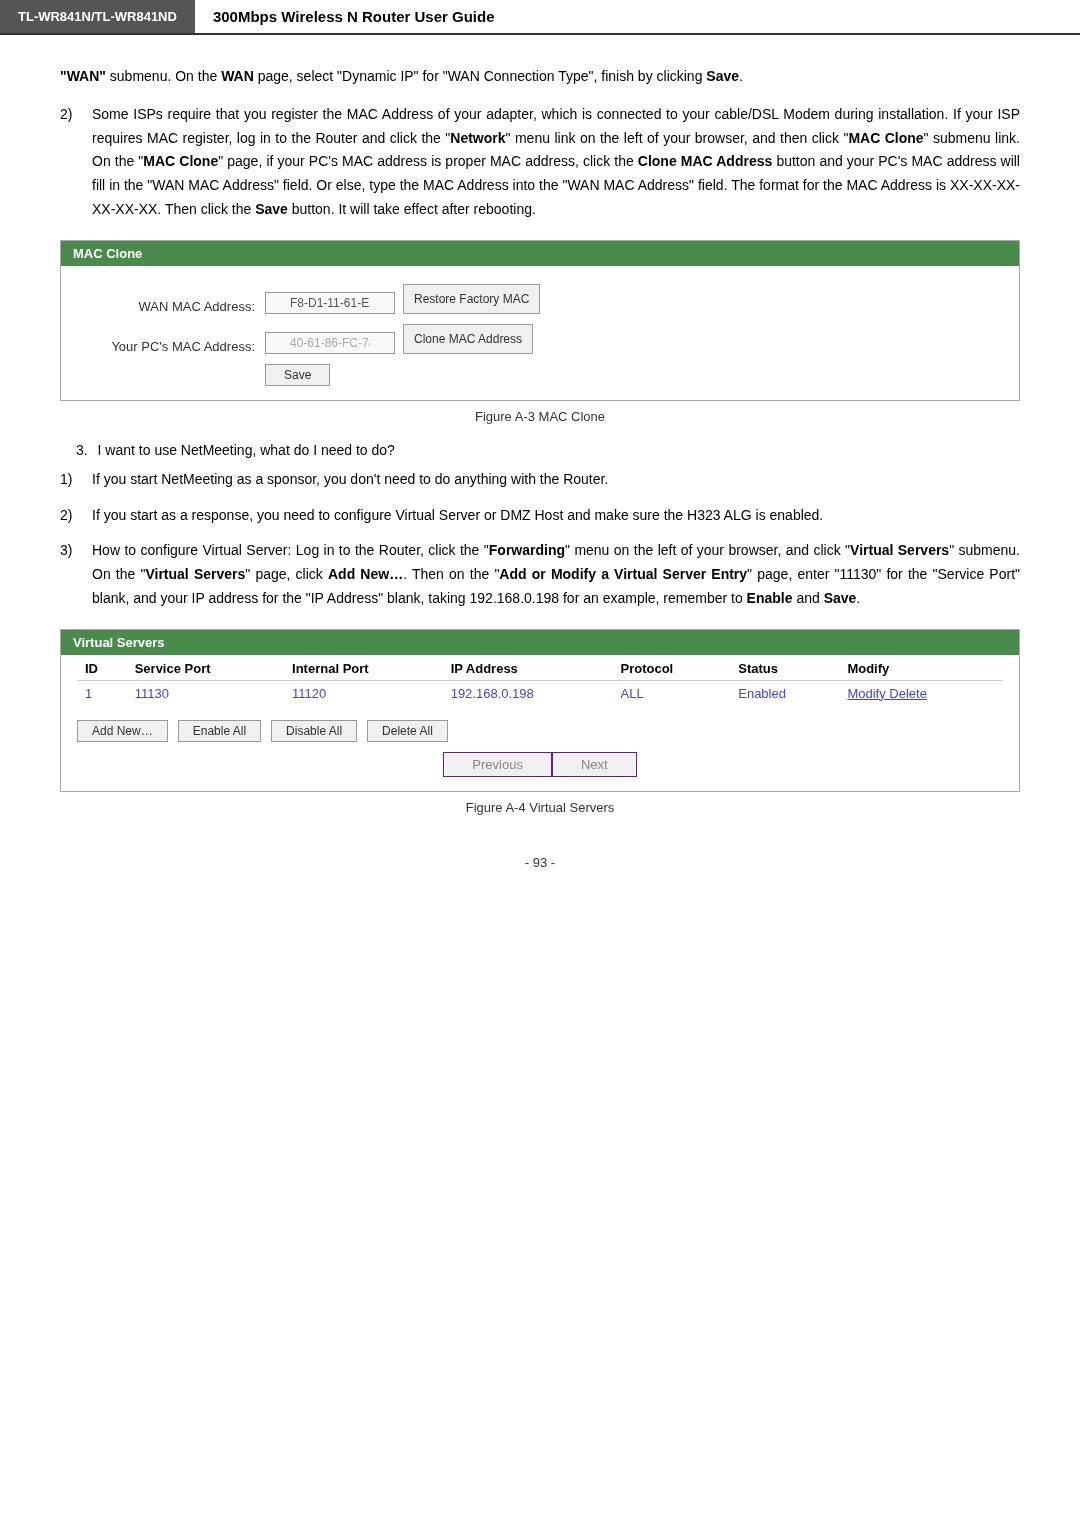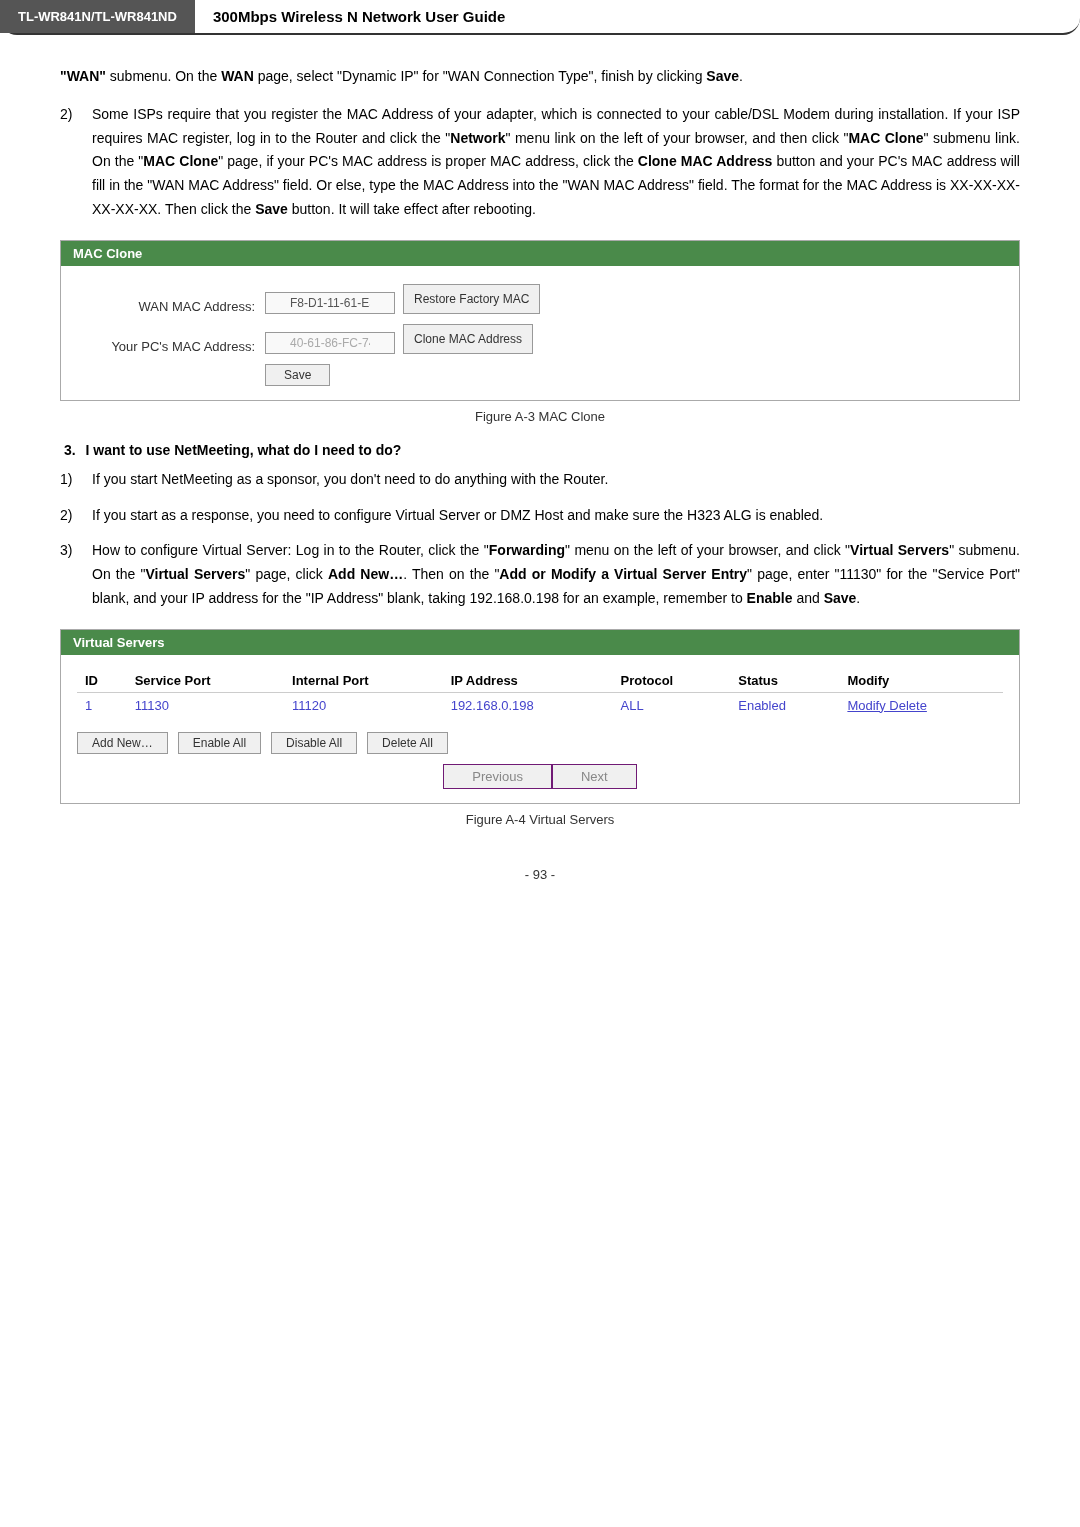--- a/index.html
+++ b/index.html
@@ -12,21 +12,20 @@
       min-height: 1527px;
       padding: 0;
     }
 
     
     .header {
       display: flex;
       align-items: stretch;
       border-bottom: 2px solid #333;
       margin-bottom: 20px;
-      border-radius: 17px;
     }
     .header-left {
       background: #555;
       color: #fff;
       padding: 8px 18px;
       font-size: 13px;
       font-weight: bold;
       display: flex;
       align-items: center;
     }
@@ -60,22 +59,22 @@
     .list-num {
       min-width: 32px;
       font-weight: normal;
     }
     .list-text {
       flex: 1;
     }
 
     
     .section-heading {
-      margin: 18px 0 10px 4px;
-      font-weight: bold;
+      margin: 18px 0 10px 16px;
+      font-weight: normal;
       font-size: 14px;
     }
     .section-heading span.num {
       margin-right: 6px;
     }
 
     
     .mac-clone-box {
       border: 1px solid #aaa;
       margin: 18px 0 8px 0;
@@ -150,21 +149,21 @@
       width: 100%;
     }
     .vs-title {
       background: #4a8a4a;
       color: #fff;
       font-weight: bold;
       padding: 5px 12px;
       font-size: 13px;
     }
     .vs-body {
-      padding: 14px 16px 14px 16px;
+      padding: 2px 16px 14px 16px;
     }
     .vs-table {
       width: 100%;
       border-collapse: collapse;
       font-size: 13px;
     }
     .vs-table th {
       text-align: left;
       padding: 4px 8px;
       font-weight: bold;
@@ -214,21 +213,21 @@
       color: #333;
     }
 
     b { font-weight: bold; }
   </style>
 </head>
 <body>
 
 <div class="header">
   <div class="header-left">TL-WR841N/TL-WR841ND</div>
-  <div class="header-right">300Mbps Wireless N Network User Guide</div>
+  <div class="header-right">300Mbps Wireless N Router User Guide</div>
 </div>
 
 <div class="content">
 
   <div class="paragraph">
     <b>"WAN"</b> submenu. On the <b>WAN</b> page, select "Dynamic IP" for "WAN Connection Type", finish by clicking <b>Save</b>.
   </div>
 
   <div class="list-item">
     <span class="list-num">2)</span>

